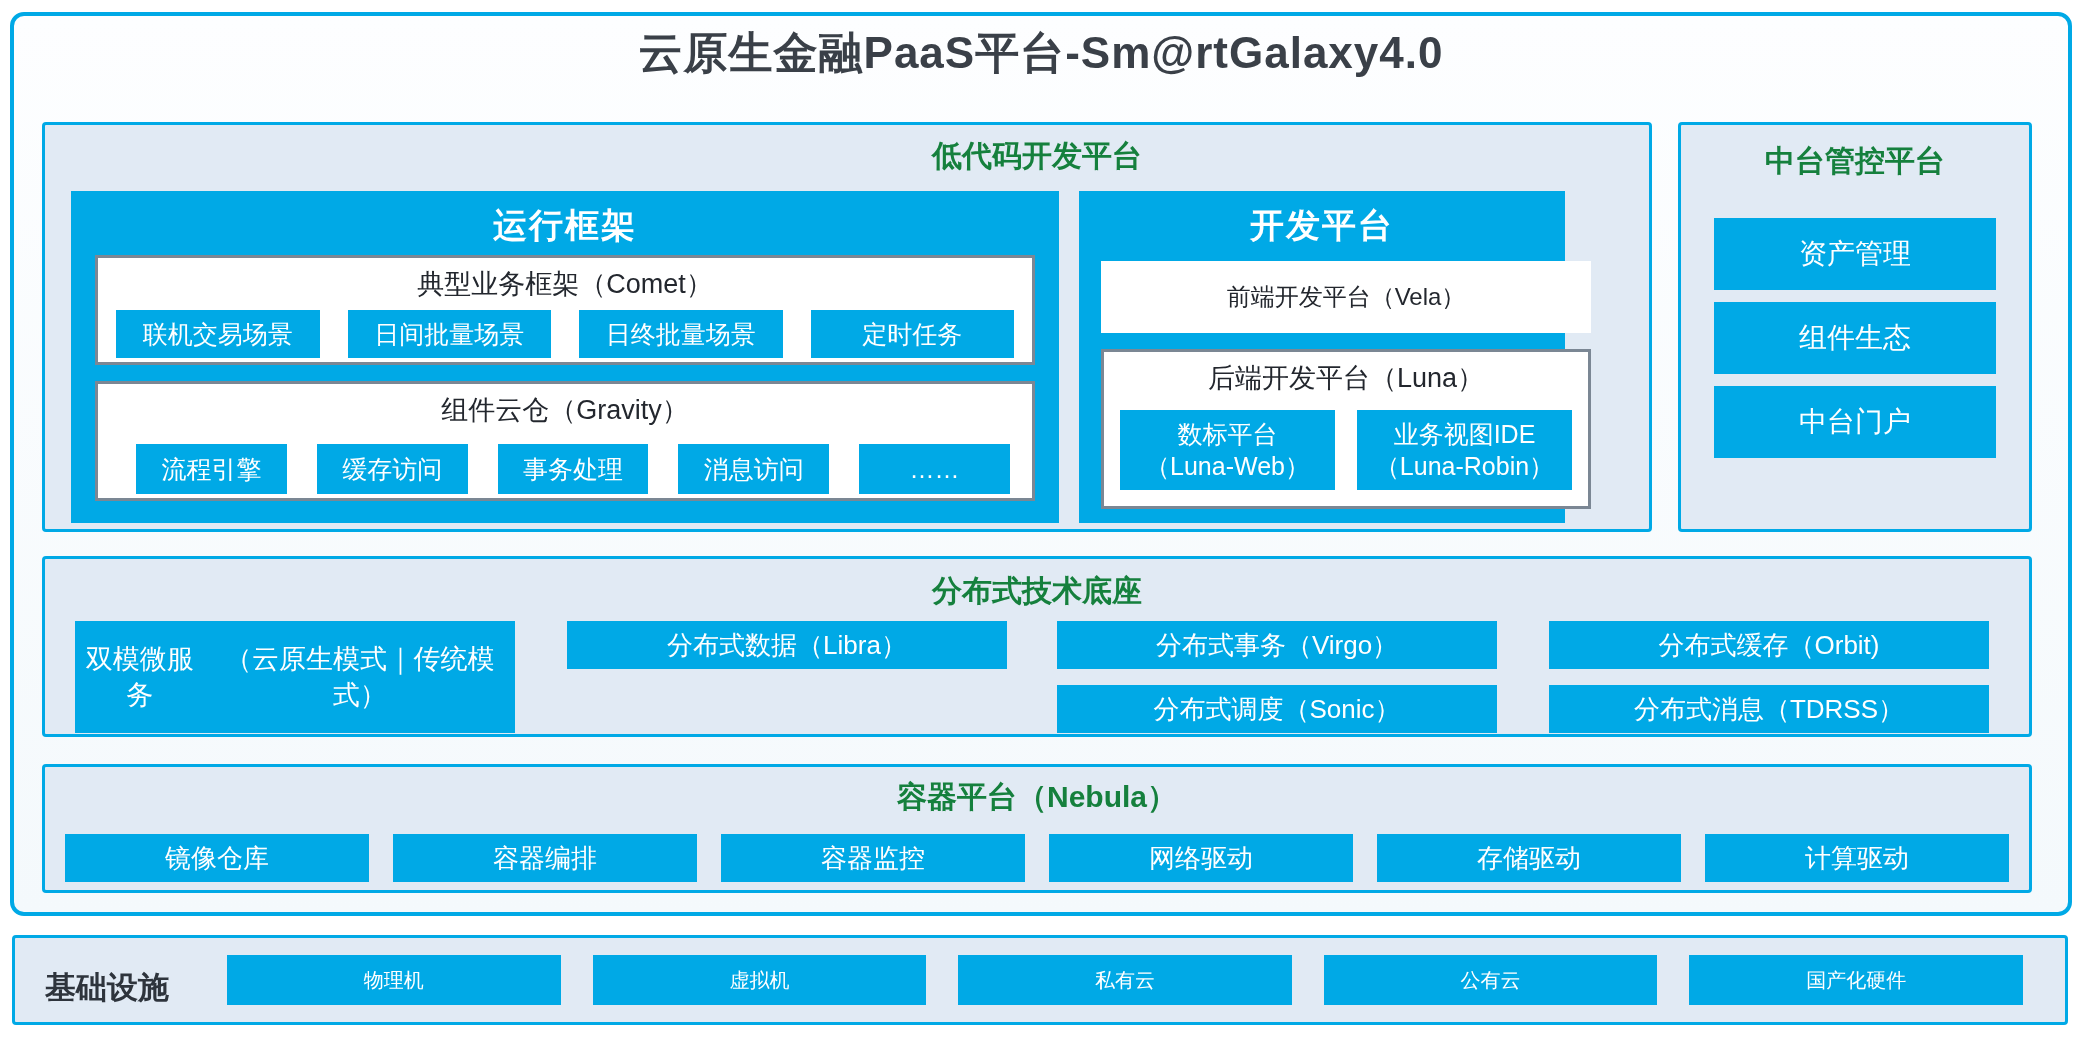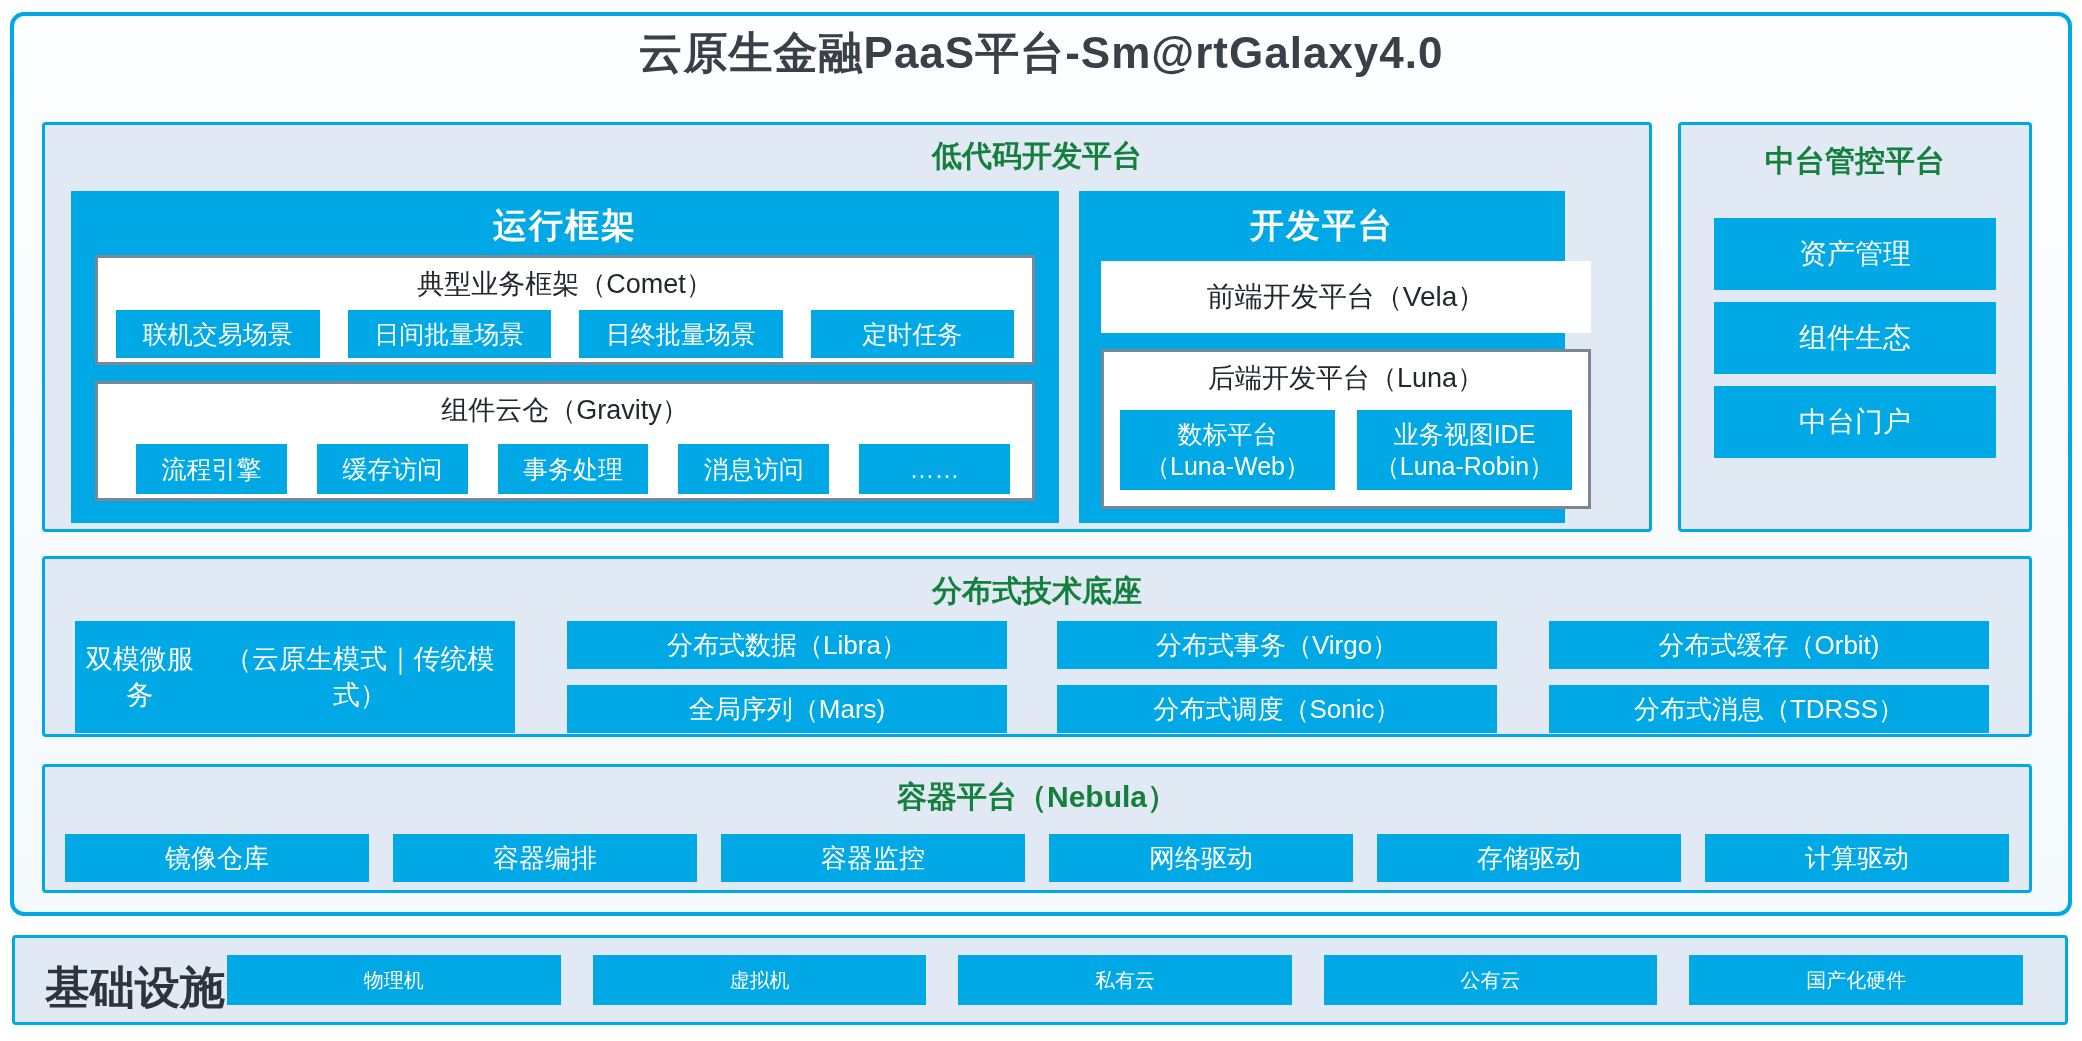--- a/index.html
+++ b/index.html
@@ -24,21 +24,21 @@
   .comet{left:24px;top:64px;width:940px;height:110px;}
   .gravity{left:24px;top:190px;width:940px;height:120px;}
   .wb-title{position:absolute;top:8px;left:0;right:0;text-align:center;color:#23272E;
             font-size:27px;font-weight:500;}
   .row{position:absolute;display:flex;}
   .comet-items{left:18px;right:18px;top:52px;height:48px;gap:28px;}
   .gravity-items{left:22px;right:22px;top:60px;height:50px;gap:30px;margin-left:16px;}
   .item{flex:1;background:#00A9E6;color:#ffffff;display:flex;align-items:center;justify-content:center;
         font-size:25px;text-align:center;}
   .vela{left:22px;top:70px;width:490px;height:72px;border:none;display:flex;align-items:center;justify-content:center;}
-  .static-title{position:static;font-size:28px;color:#23272E;font-weight:500;text-align:left;}
+  .static-title{position:static;font-size:24px;color:#23272E;font-weight:500;text-align:left;}
   .luna{left:22px;top:158px;width:490px;height:160px;}
   .luna-items{left:16px;right:16px;top:58px;height:80px;gap:22px;}
   .two-line{flex-direction:column;line-height:1.3;font-size:25px;}
   
   .mid{left:1678px;top:122px;width:354px;height:410px;}
   .mid-title{top:16px;}
   .mid-items{position:absolute;left:33px;right:33px;top:93px;display:flex;flex-direction:column;gap:12px;}
   .mid-item{height:72px;background:#00A9E6;color:#ffffff;display:flex;align-items:center;
             justify-content:center;font-size:28px;}
   
@@ -50,21 +50,21 @@
   .d-c2{left:522px;} .d-c3{left:1012px;} .d-c4{left:1504px;}
   .d-r1{top:62px;} .d-r2{top:126px;}
   
   .containerp{left:42px;top:764px;width:1990px;height:129px;}
   .cp-title{top:10px;}
   .cp-items{left:20px;right:20px;top:67px;height:48px;gap:24px;}
   .cp-items .item{font-size:26px;}
   
   .infra{left:12px;top:935px;width:2056px;height:90px;}
   .infra-label{position:absolute;left:30px;top:16px;bottom:0;display:flex;align-items:center;
-               font-size:45px;font-weight:700;color:#2E343C;}
+               font-size:31px;font-weight:700;color:#2E343C;}
   .infra-items{left:212px;right:42px;top:17px;height:50px;gap:32px;}
   .infra-items .item{font-size:20px;}
 </style>
 </head>
 <body>
 
 <div class="page">
 
   <div class="outer"></div>
 
@@ -132,21 +132,20 @@
 
   <section class="sec dist">
     <div class="sec-title dist-title">分布式技术底座</div>
 
     <div class="dbox d-dual">
       <span>双模微服务</span>
       <span>（云原生模式｜传统模式）</span>
     </div>
 
     <div class="dbox d-c2 d-r1">分布式数据（Libra）</div>
-    <div class="dbox d-c2 d-r2">全局序列（Mars)</div>
     <div class="dbox d-c3 d-r1">分布式事务（Virgo）</div>
     <div class="dbox d-c3 d-r2">分布式调度（Sonic）</div>
     <div class="dbox d-c4 d-r1">分布式缓存（Orbit)</div>
     <div class="dbox d-c4 d-r2">分布式消息（TDRSS）</div>
   </section>
 
   <section class="sec containerp">
     <div class="sec-title cp-title">容器平台（Nebula）</div>
     <div class="row cp-items">
       <div class="item">镜像仓库</div>

